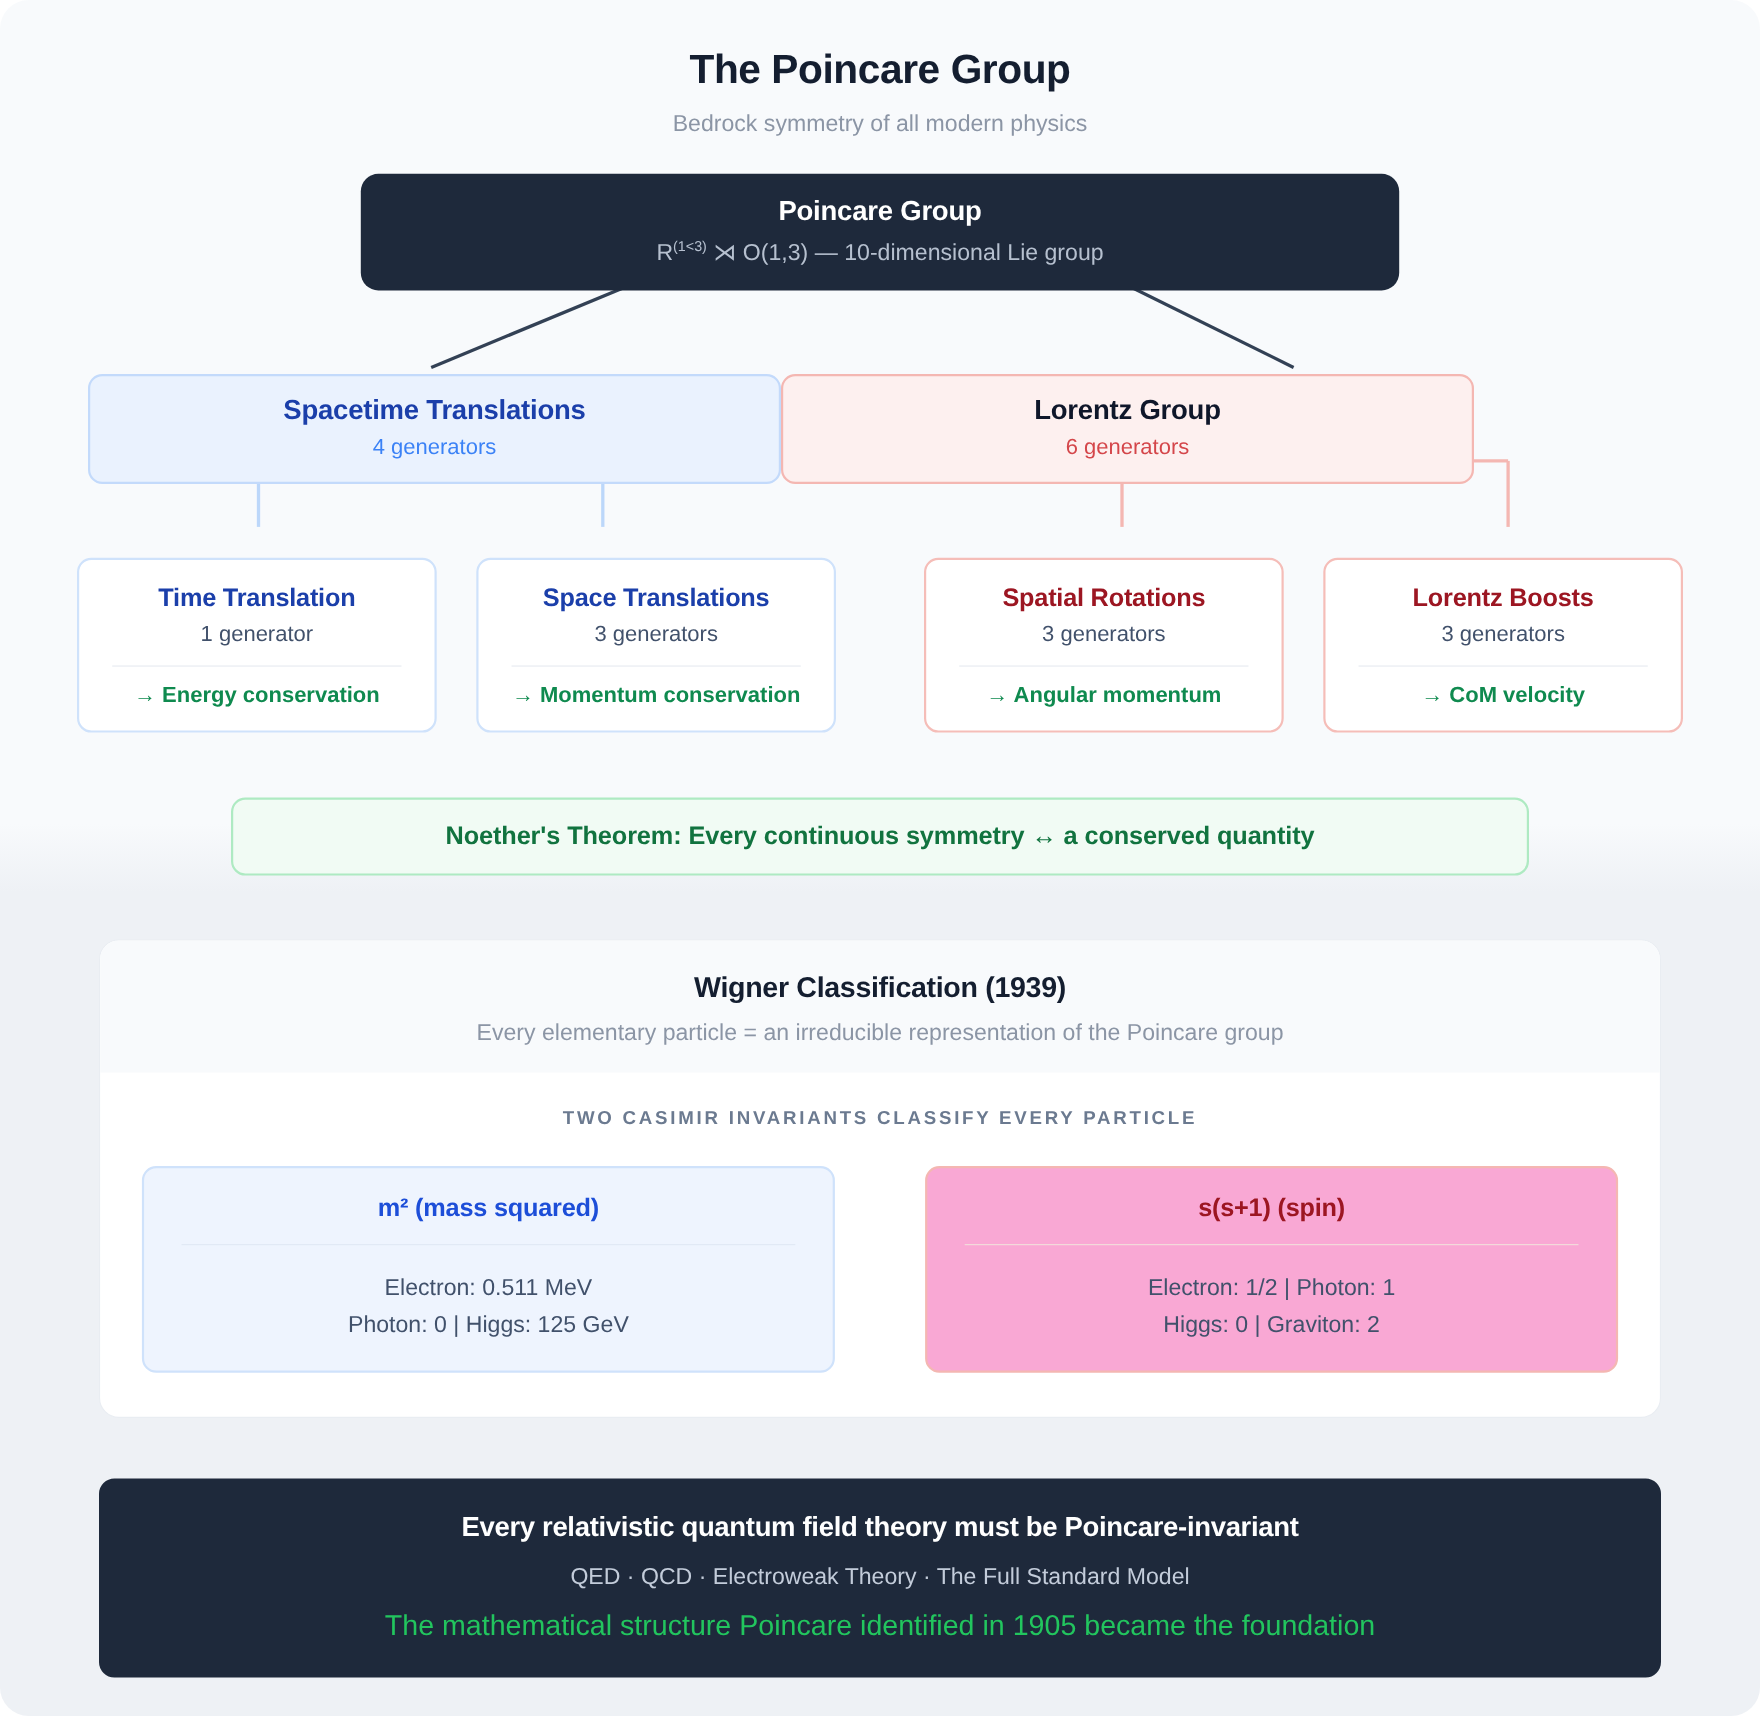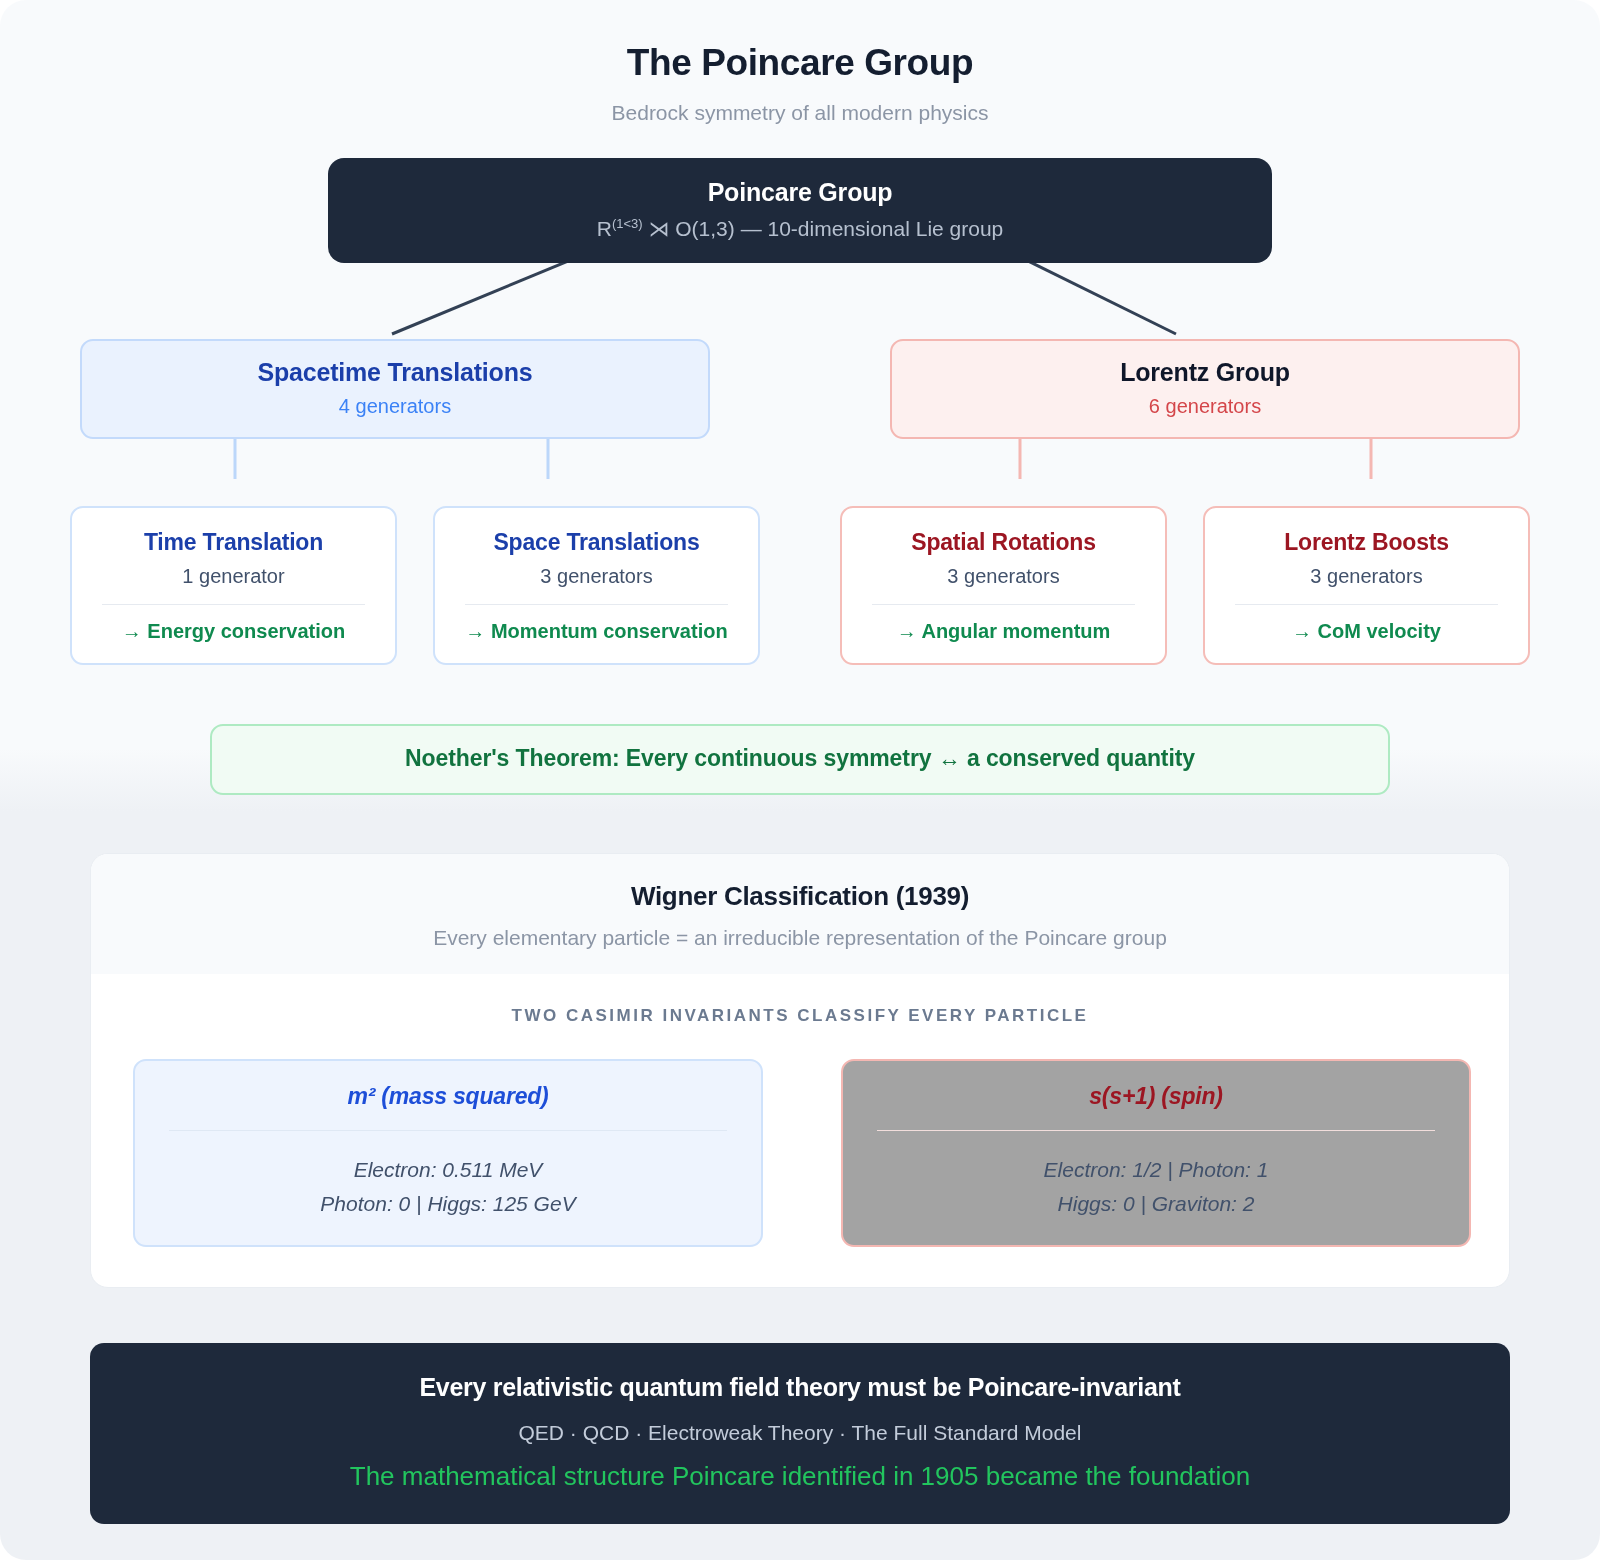--- a/index.html
+++ b/index.html
@@ -67,21 +67,21 @@
     left: 0; top: 0;
     width: 1600px;
     height: 1560px;
     pointer-events: none;
     z-index: 0;
   }
 
   .branch-row {
     position: relative;
     display: flex;
-    justify-content: space-between;
+    justify-content: flex-start;
     width: 1440px;
     margin: 76px auto 0;
     z-index: 2;
   }
 
   .branch-box {
     width: 630px;
     border-radius: 13px;
     padding: 17px 18px 19px;
     text-align: center;
@@ -187,30 +187,30 @@
   }
   .wigner-body { padding: 32px 38px 40px; }
   .casimir-label {
     text-align: center;
     font-size: 17px;
     font-weight: bold;
     letter-spacing: 2.5px;
     color: #6b7a90;
     margin-bottom: 33px;
   }
-  .casimir-row { display: flex; gap: 78px; justify-content: flex-end; font-style: italic; }
+  .casimir-row { display: flex; gap: 78px; justify-content: space-between; }
 
   .casimir-card {
     width: 630px;
     border-radius: 13px;
     padding: 22px 18px 24px;
     text-align: center;
   }
   .casimir-card.blue { background: #eef4fe; border: 2px solid #cfe2fb; }
-  .casimir-card.red  { background: #a3a3a3; border: 2px solid #f4b7b2; }
+  .casimir-card.red  { background: #f9a8d4; border: 2px solid #f4b7b2; }
 
   .casimir-title { font-size: 23px; font-weight: bold; letter-spacing: -0.2px; }
   .casimir-card.blue .casimir-title { color: #1d4ed8; }
   .casimir-card.red  .casimir-title { color: #9c1622; }
 
   .casimir-divider { height: 1px; background: #dfe8f4; margin: 20px 16px 22px; }
   .casimir-card.red .casimir-divider { background: #f2dedc; }
 
   .casimir-line { font-size: 21px; color: #41516b; line-height: 1.62; }
 

